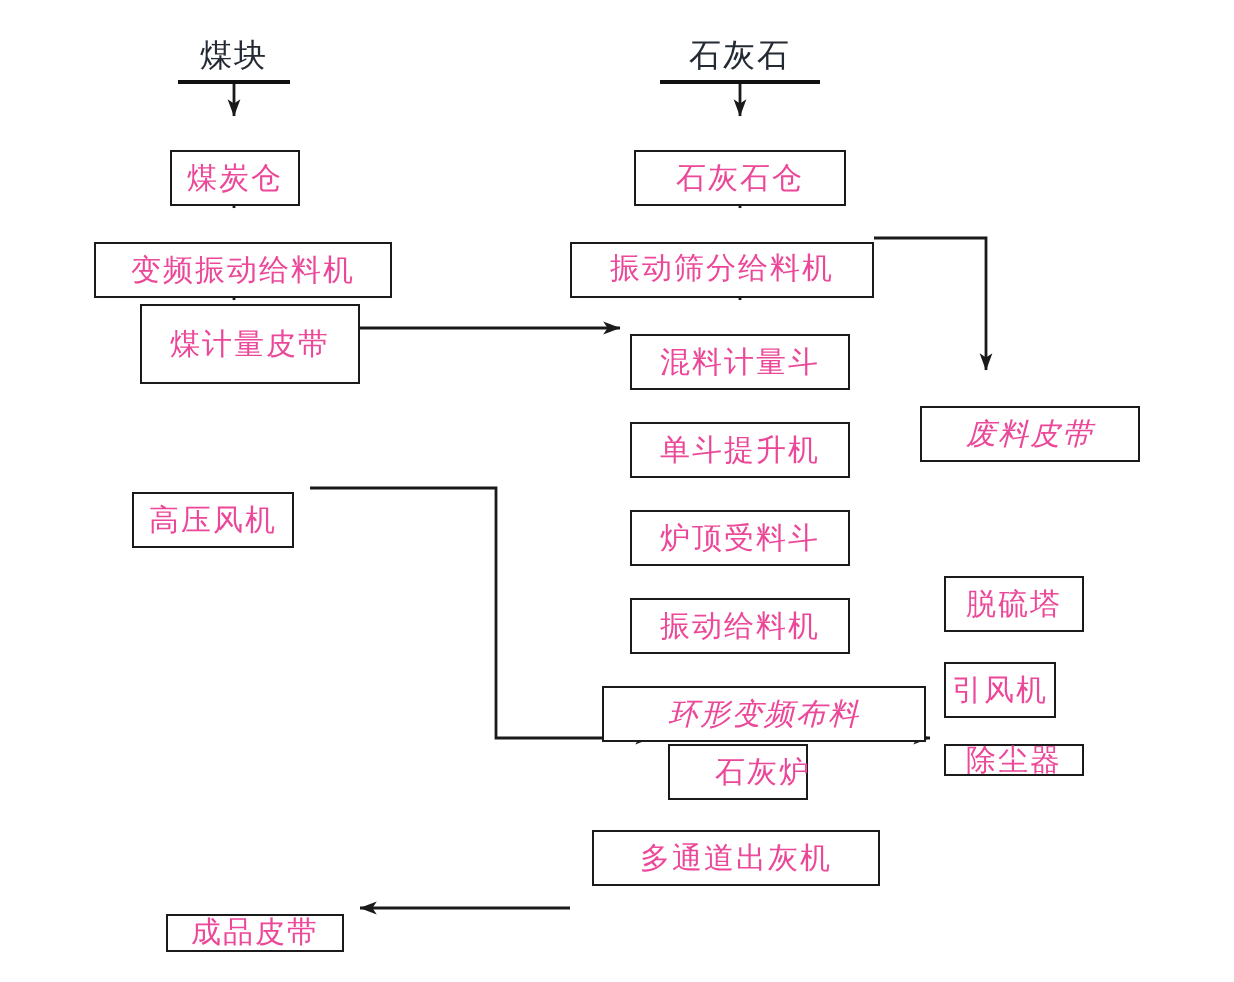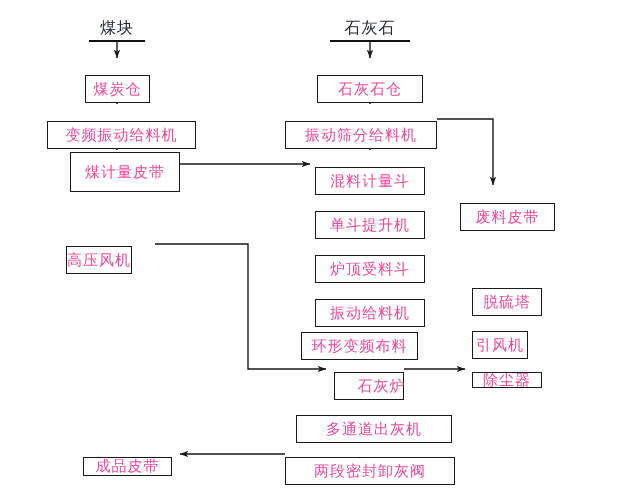--- a/index.html
+++ b/index.html
@@ -116,33 +116,32 @@
   <div class="node-box" style="left:285px; top:105px; width:152px; height:28px;font-family:Liberation Serif, serif;">振动筛分给料机</div>
 
   <div class="node-box" style="left:315px; top:151px; width:110px; height:28px;">混料计量斗</div>
 
   <div class="node-box" style="left:315px; top:195px; width:110px; height:28px;">单斗提升机</div>
 
   <div class="node-box" style="left:315px; top:239px; width:110px; height:28px;">炉顶受料斗</div>
 
   <div class="node-box" style="left:315px; top:283px; width:110px; height:28px;">振动给料机</div>
 
-  <div class="node-box" style="left:301px; top:316px; width:117px; height:28px;">环形变频布料</div>
+  <div class="node-box" style="left:301px; top:327px; width:162px; height:28px;font-style:italic;">环形变频布料</div>
 
   <div class="node-box" style="left:334px; top:356px; width:70px; height:28px;padding-left:25px;">石灰炉</div>
 
-  <div class="node-box" style="left:296px; top:399px; width:156px; height:28px;text-align:right;">多通道出灰机</div>
+  <div class="node-box" style="left:296px; top:399px; width:144px; height:28px;text-align:right;">多通道出灰机</div>
 
-  <div class="node-box" style="left:285px; top:441px; width:170px; height:28px;">两段密封卸灰阀</div>
 
   <div class="node-box" style="left:83px; top:441px; width:89px; height:19px;">成品皮带</div>
 
-  <div class="node-box" style="left:460px; top:187px; width:95px; height:28px;">废料皮带</div>
+  <div class="node-box" style="left:460px; top:187px; width:110px; height:28px;font-style:italic;">废料皮带</div>
 
-  <div class="node-box" style="left:66px; top:230px; width:66px; height:28px;">高压风机</div>
+  <div class="node-box" style="left:66px; top:230px; width:81px; height:28px;">高压风机</div>
 
   <div class="node-box" style="left:472px; top:356px; width:70px; height:16px;">除尘器</div>
 
   <div class="node-box" style="left:472px; top:315px; width:56px; height:28px;">引风机</div>
 
   <div class="node-box" style="left:472px; top:272px; width:70px; height:28px;">脱硫塔</div>
 
 </div>
 
 </body></html>

